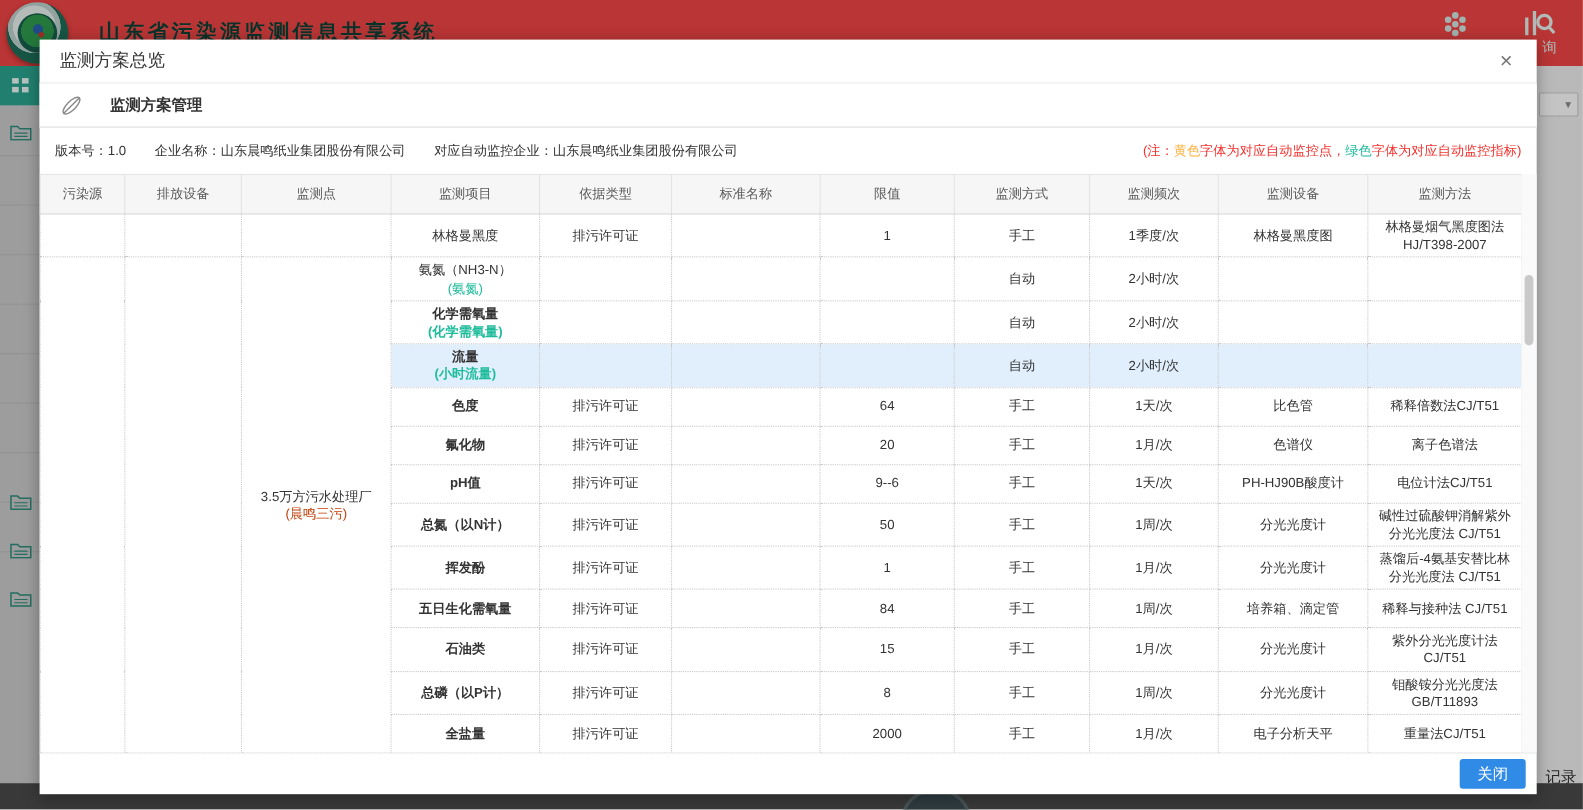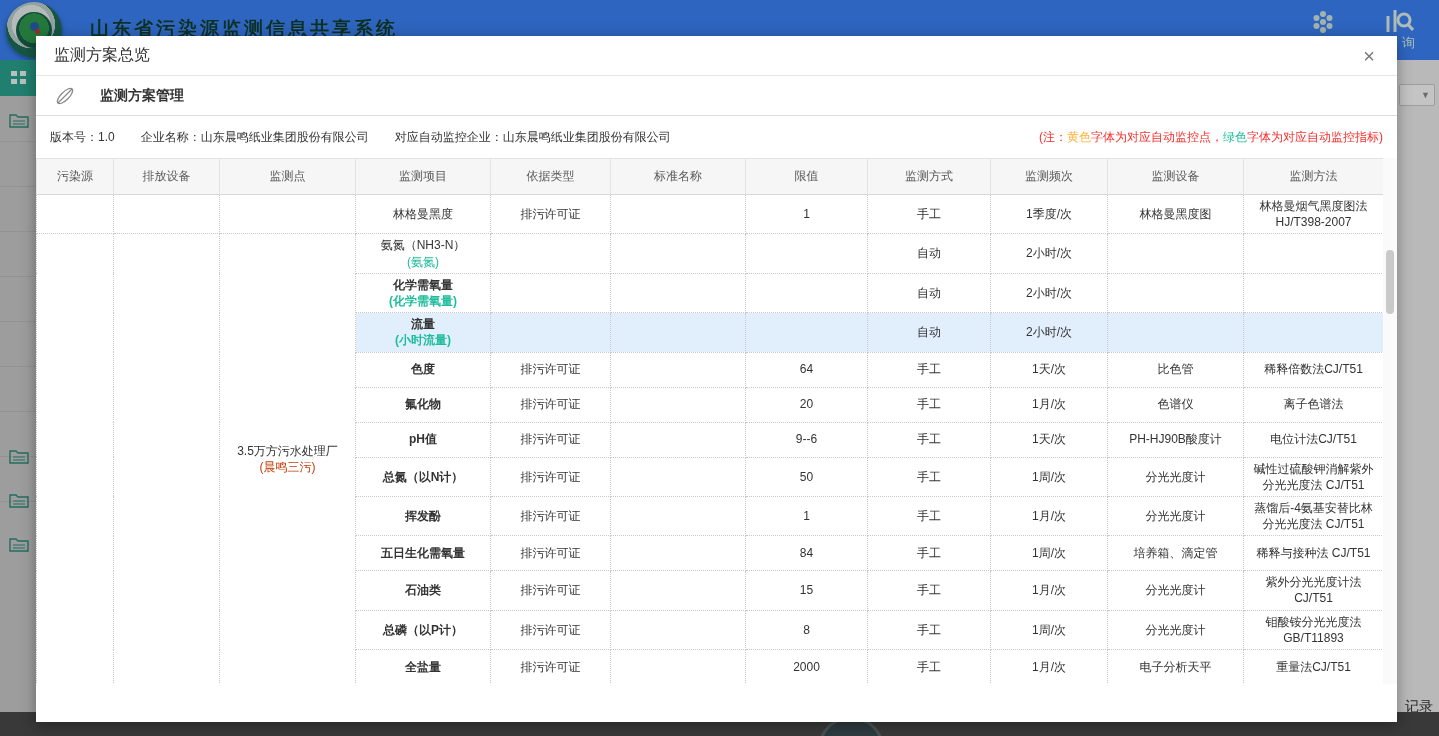--- a/index.html
+++ b/index.html
@@ -1,21 +1,21 @@
 <!DOCTYPE html>
 <html><head>
 <meta charset="utf-8">
 <style>
   * { margin:0; padding:0; box-sizing:border-box; }
   html,body { width:1439px; height:736px; overflow:hidden; }
   body { font-family:"Liberation Sans","DejaVu Sans",sans-serif; position:relative; background:#e9e9e9; }
 
   
   .bg { position:absolute; inset:0; z-index:1; }
-  .app-header { position:absolute; left:0; top:0; width:100%; height:60px; background:#3b82f6; }
+  .app-header { position:absolute; left:0; top:0; width:100%; height:60px; background:#ef4444; }
   .logo { position:absolute; left:6px; top:2px; width:56px; height:56px; border-radius:50%;
           background:radial-gradient(circle at 45% 40%, #e8f0ee 0 42%, #bcd0cb 43% 52%, #1d6d58 53% 100%);
           box-shadow:0 2px 5px rgba(0,0,0,.35); }
   .logo .inner { position:absolute; left:10px; top:10px; width:36px; height:36px; border-radius:50%;
           background:radial-gradient(circle at 50% 45%, #2f9a4e 0 55%, #17604c 56% 100%); }
   .logo .dot { position:absolute; left:24px; top:20px; width:9px; height:9px; border-radius:50%; background:#2b5fb0; }
   .logo .dot2 { position:absolute; left:29px; top:27px; width:5px; height:5px; border-radius:50%; background:#c43c30; }
   .app-title { position:absolute; left:90px; top:16px; font-size:19px; font-weight:bold; color:#0e3f34;
                letter-spacing:3px; text-shadow:0 1px 0 rgba(255,255,255,.12); }
   .hdr-icons { position:absolute; right:25px; top:8px; display:flex; gap:48px; align-items:flex-start; }
@@ -400,13 +400,16 @@
             <td class="data-cell">电子分析天平</td>
             <td class="data-cell">重量法CJ/T51</td>
           </tr>
         </tbody>
     </table>
     <div class="vscroll">
       <div class="thumb"></div>
     </div>
   </div>
 
+  <div class="modal-footer">
+    <button class="btn-close">关闭</button>
+  </div>
 </div>
 
 </body></html>

